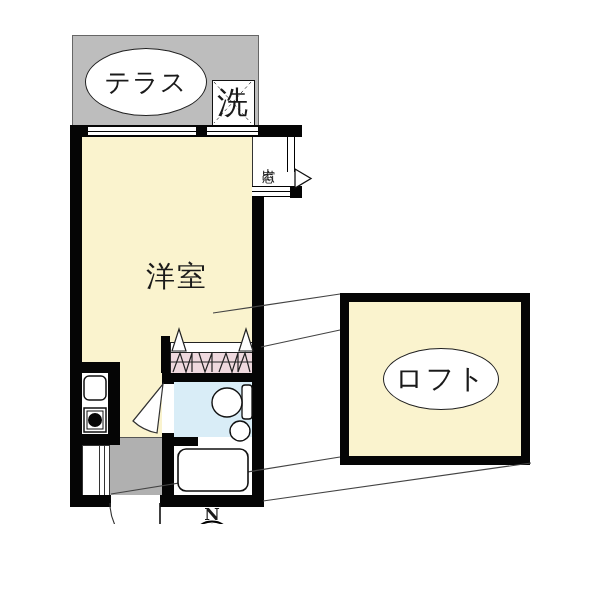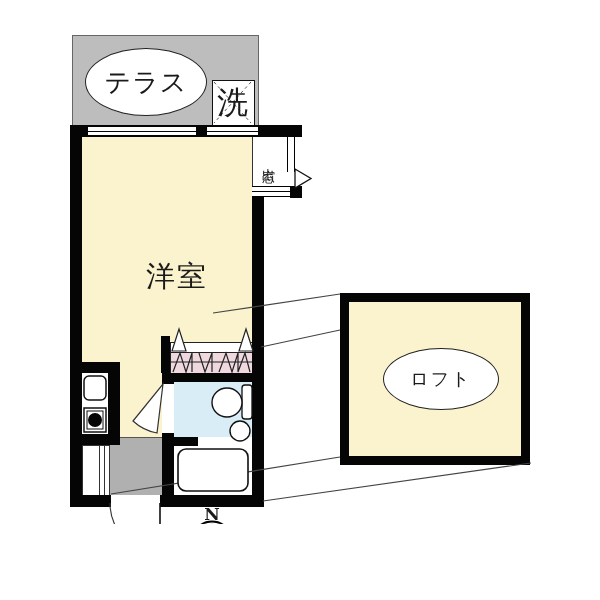--- a/index.html
+++ b/index.html
@@ -135,18 +135,18 @@
 
   <div class="txt" style="left:212px;top:82px;width:41px;height:41px;font-size:31px;font-weight:500;">洗</div>
 
   <div class="txt" style="left:117px;top:203px;width:120px;height:74px;flex-direction:column;font-size:29px;letter-spacing:2px;line-height:37px;margin-top:36px;">
     <span>洋室</span>
   </div>
 
   <div class="txt" style="left:260px;top:139px;width:18px;height:40px;font-size:13.5px;writing-mode:vertical-rl;text-orientation:upright;letter-spacing:2px;">出窓</div>
 
   <div class="ellipse abs" style="left:383px;top:348px;width:114px;height:60px;">
-    <span class="txt" style="position:static;font-size:18px;letter-spacing:2px;">ロフト</span>
+    <span class="txt" style="position:static;font-size:28px;letter-spacing:2px;">ロフト</span>
   </div>
 
   <div class="txt" style="left:200px;top:506px;width:24px;height:16px;font-family:'DejaVu Serif',serif;font-weight:bold;font-size:17px;">N</div>
 
 </div>
 
 </body></html>

